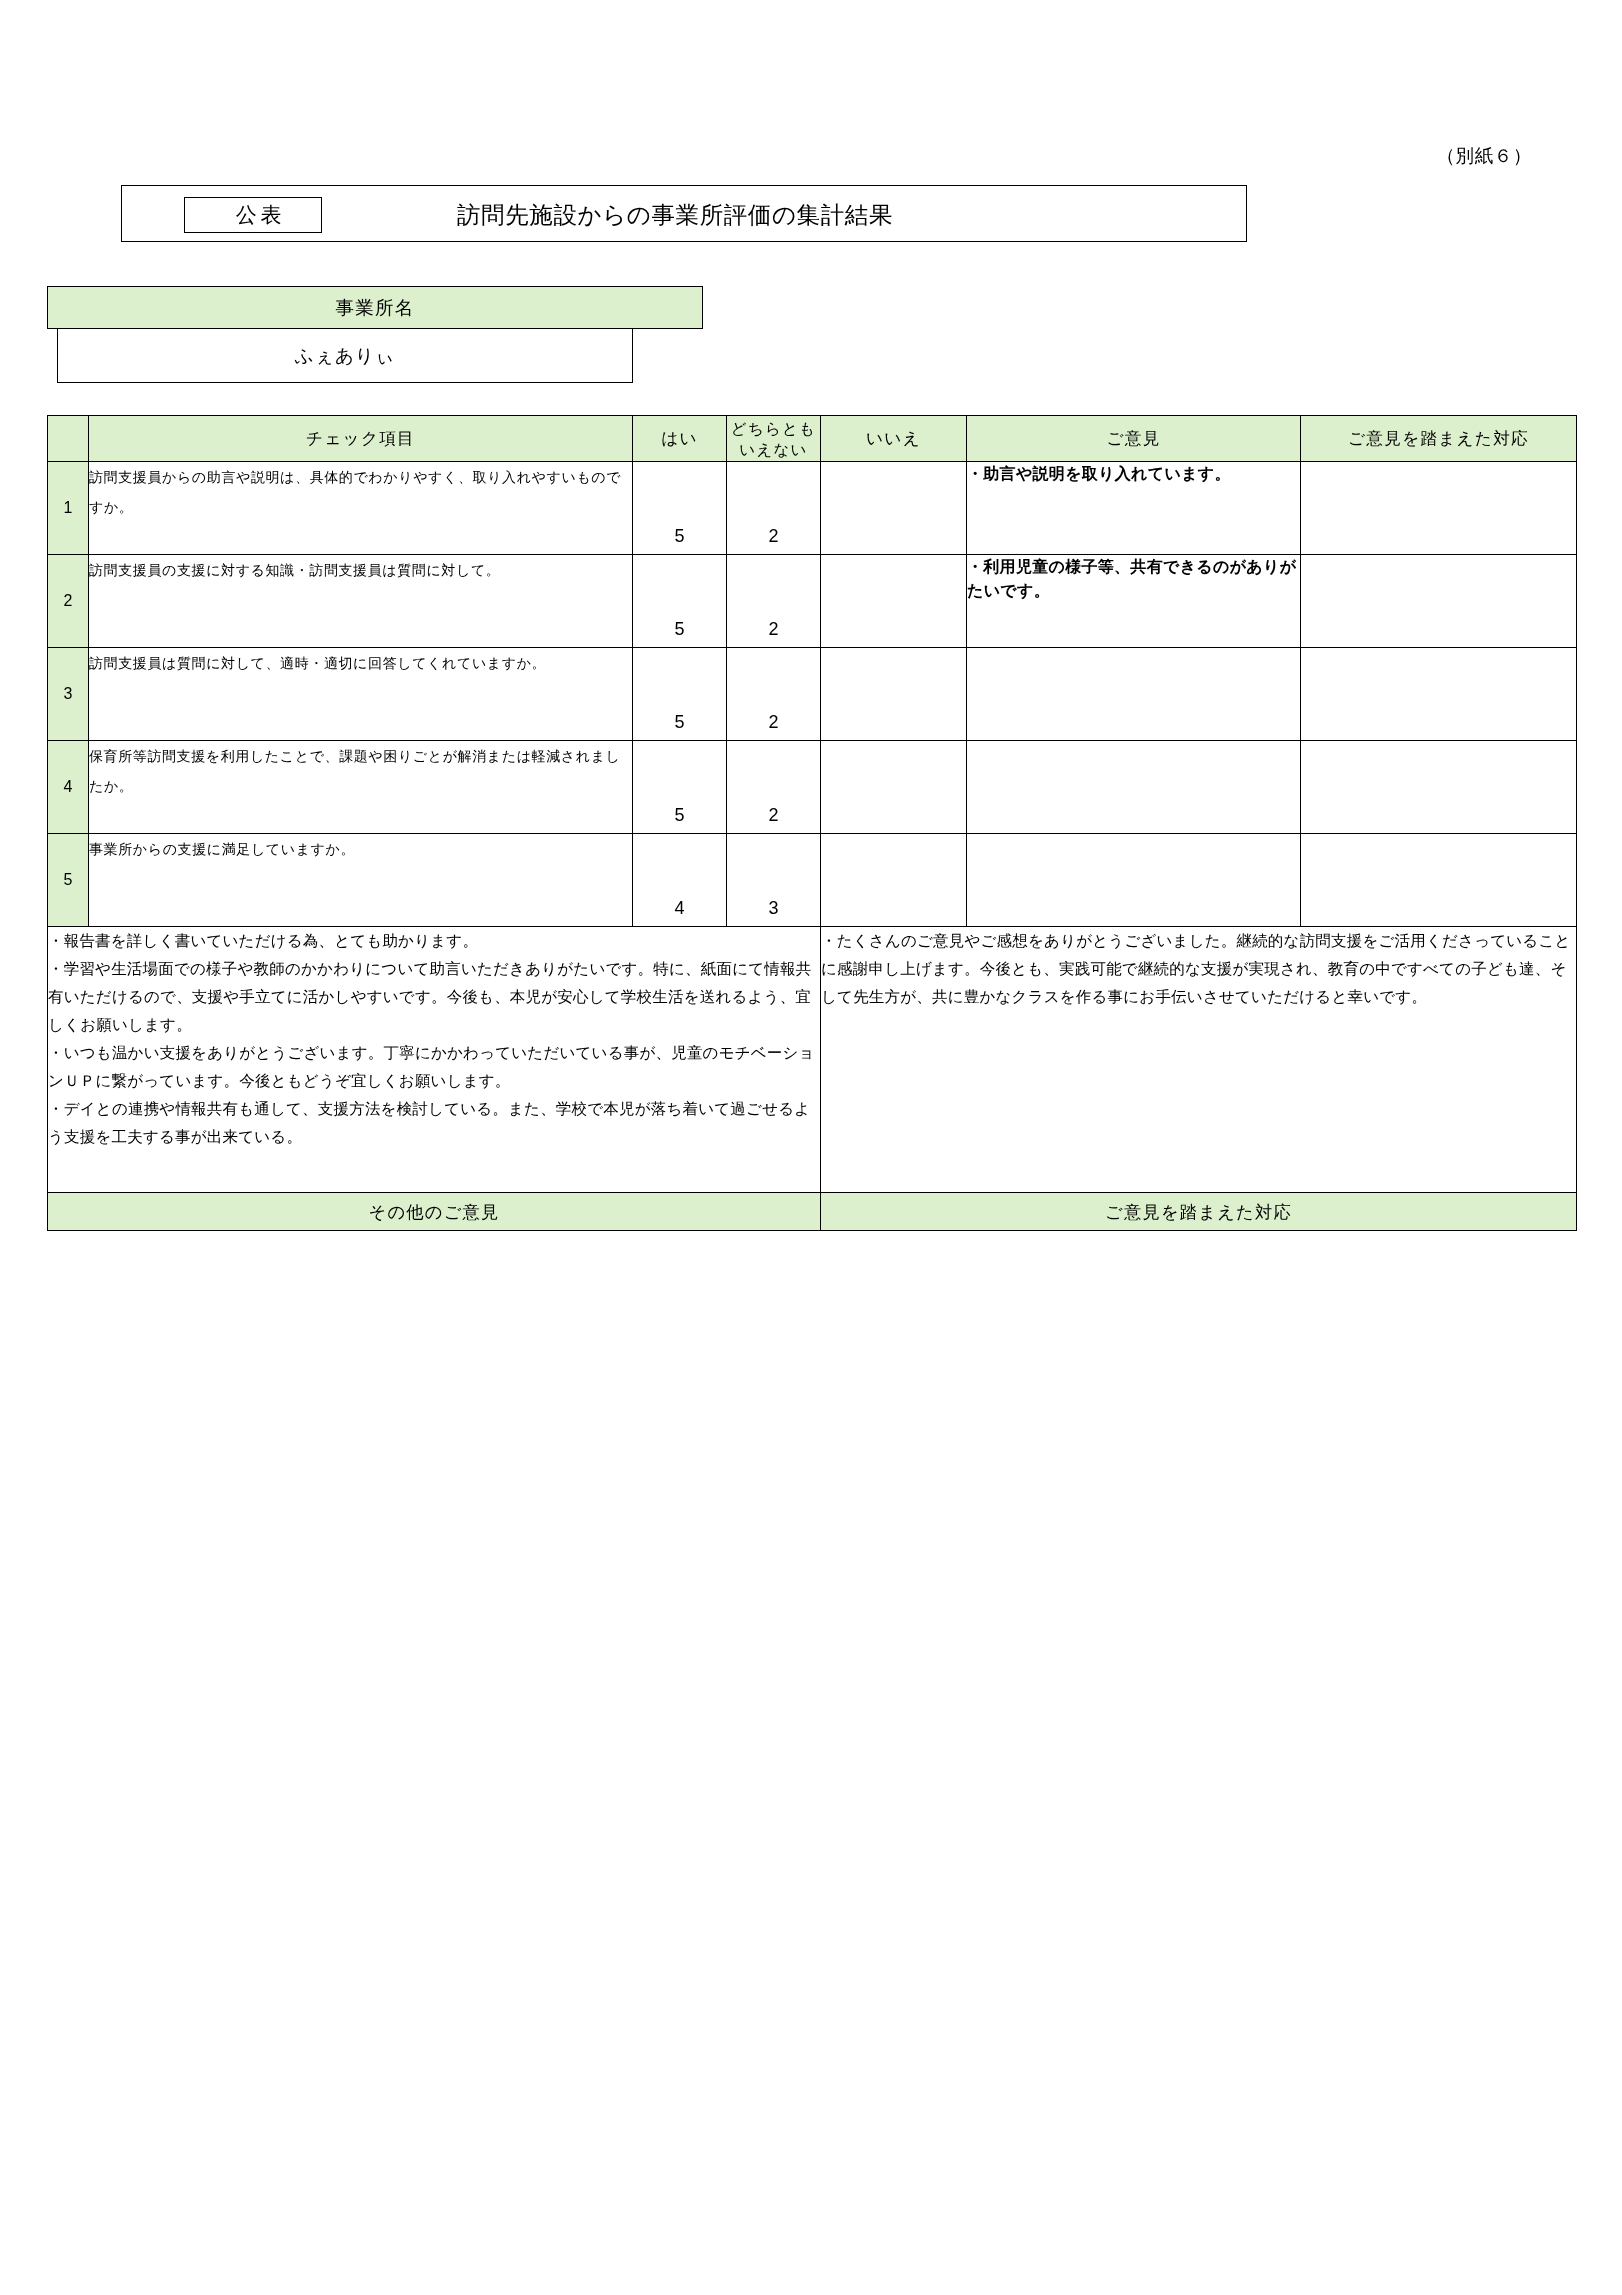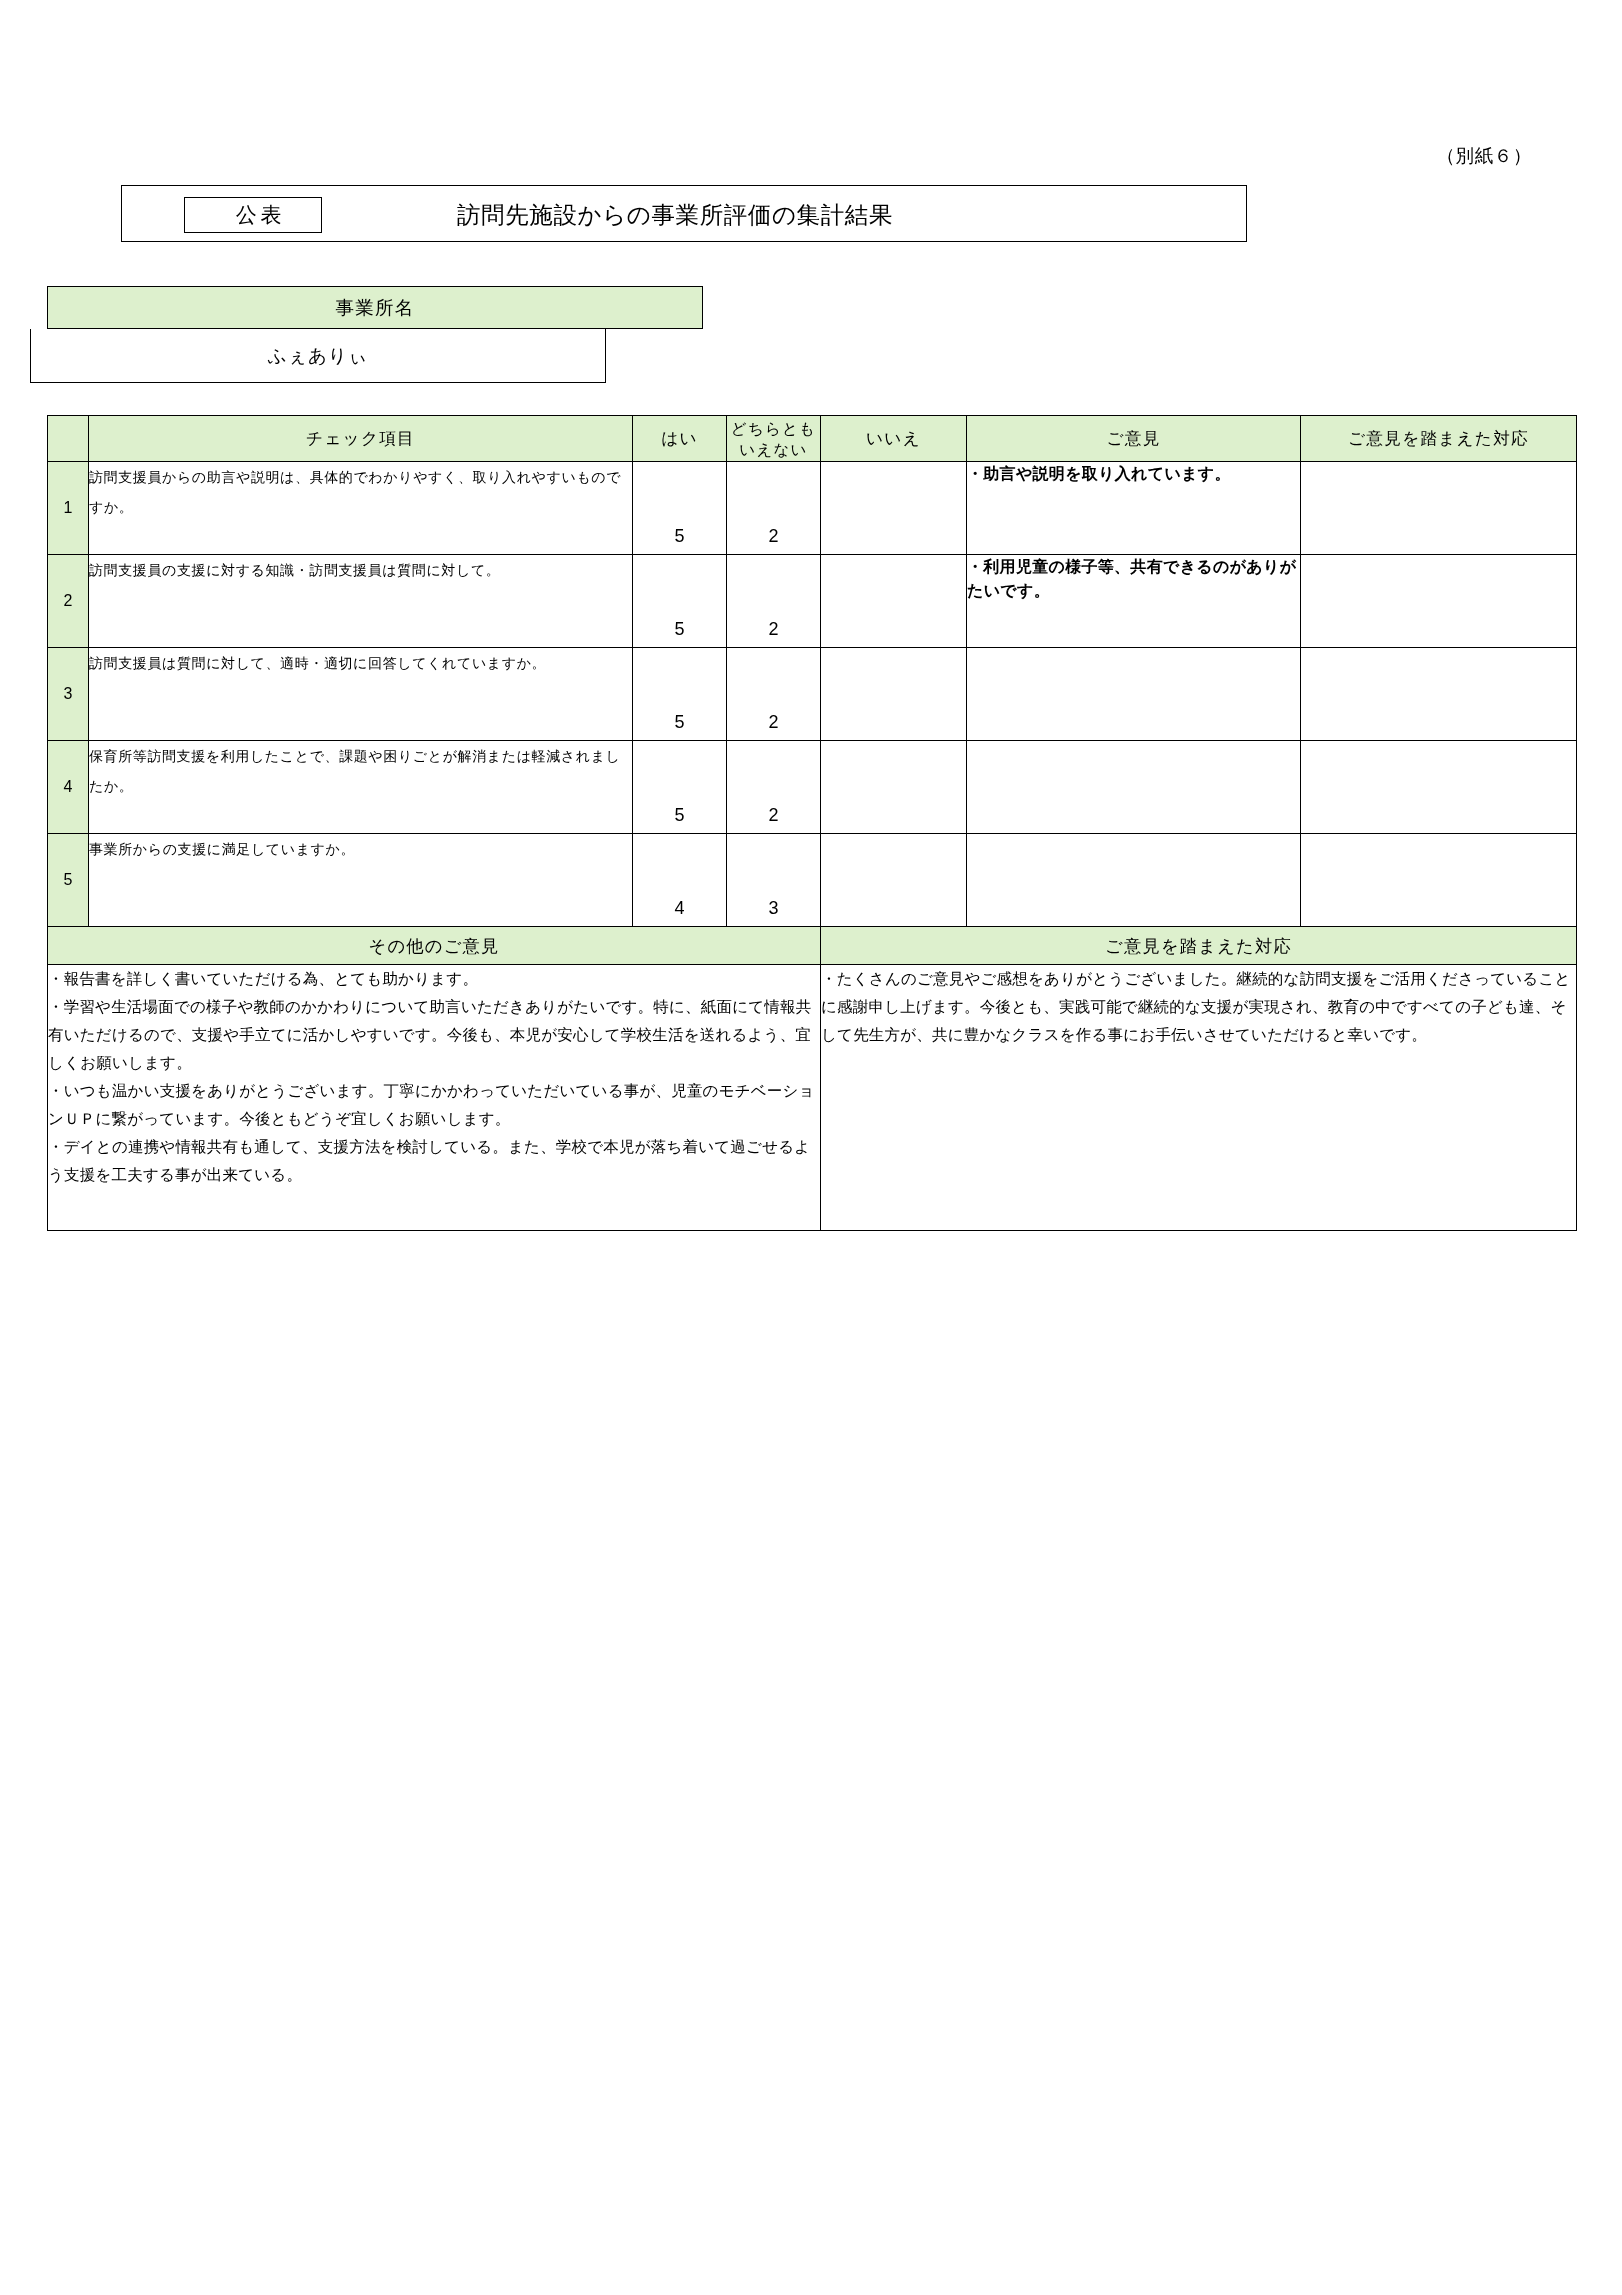--- a/index.html
+++ b/index.html
@@ -75,21 +75,21 @@
     border: 1.2px solid #000;
     box-sizing: border-box;
     display: flex;
     align-items: center;
     justify-content: center;
     font-size: 18.5px;
     letter-spacing: 1.2px;
   }
   .office-value {
     position: absolute;
-    left: 30px;
+    left: 57px;
     top: 329px;
     width: 576px;
     height: 54px;
     border: 1.2px solid #000;
     border-top: none;
     box-sizing: border-box;
     display: flex;
     align-items: center;
     justify-content: center;
     font-size: 18.5px;
@@ -328,31 +328,31 @@
             <span>3</span>
           </td>
         <td class="ans-cell">
             <span></span>
           </td>
         <td class="op-cell"></td>
         <td class="op-cell"></td>
       </tr>
 
       <tr>
-        <td class="sec-head" colspan="4">その他のご意見</td>
-        <td class="sec-head" colspan="3">ご意見を踏まえた対応</td>
-      </tr>
-      <tr>
         <td class="free-cell" colspan="4">
           <p>・報告書を詳しく書いていただける為、とても助かります。</p>
           <p>・学習や生活場面での様子や教師のかかわりについて助言いただきありがたいです。特に、紙面にて情報共有いただけるので、支援や手立てに活かしやすいです。今後も、本児が安心して学校生活を送れるよう、宜しくお願いします。</p>
           <p>・いつも温かい支援をありがとうございます。丁寧にかかわっていただいている事が、児童のモチベーションＵＰに繋がっています。今後ともどうぞ宜しくお願いします。</p>
           <p>・デイとの連携や情報共有も通して、支援方法を検討している。また、学校で本児が落ち着いて過ごせるよう支援を工夫する事が出来ている。</p>
         </td>
         <td class="free-cell" colspan="3">
           <p>・たくさんのご意見やご感想をありがとうございました。継続的な訪問支援をご活用くださっていることに感謝申し上げます。今後とも、実践可能で継続的な支援が実現され、教育の中ですべての子ども達、そして先生方が、共に豊かなクラスを作る事にお手伝いさせていただけると幸いです。</p>
         </td>
       </tr>
+      <tr>
+        <td class="sec-head" colspan="4">その他のご意見</td>
+        <td class="sec-head" colspan="3">ご意見を踏まえた対応</td>
+      </tr>
     </tbody>
   </table>
 
 </div>
 
 
 </body></html>

